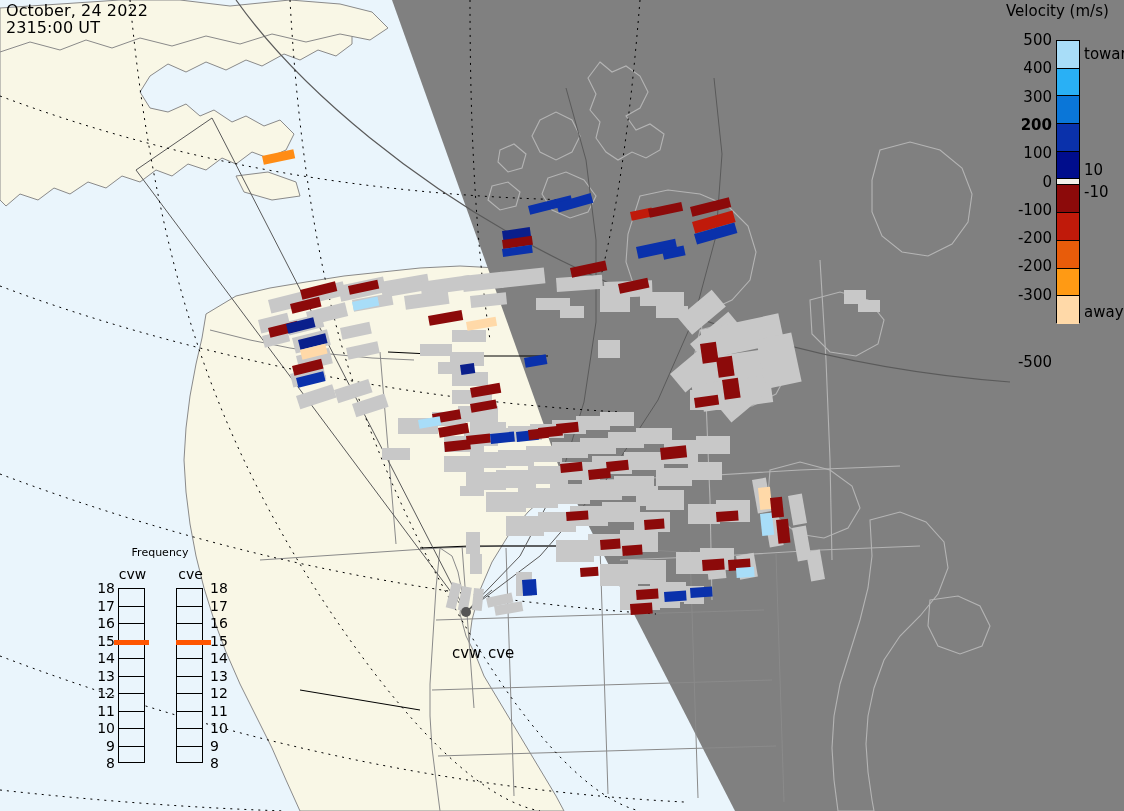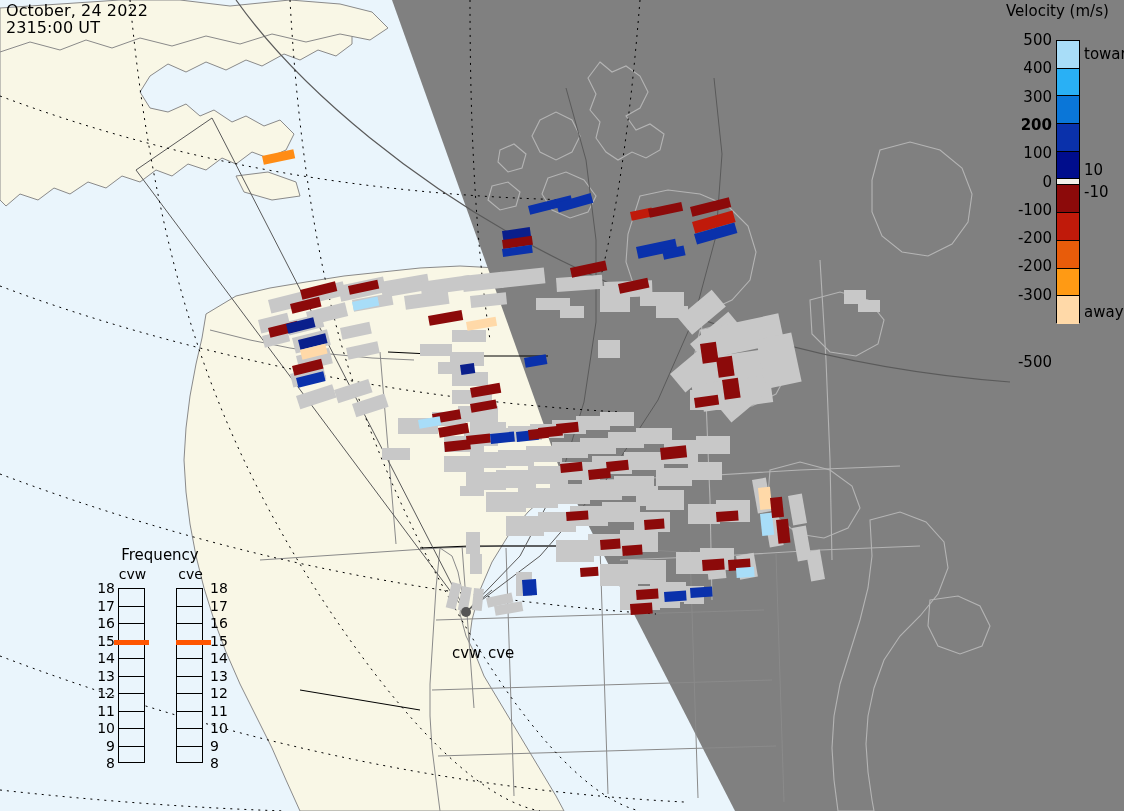--- a/index.html
+++ b/index.html
@@ -24,21 +24,21 @@
   .cb-band{width:100%;box-sizing:border-box;border-bottom:1px solid #000;}
   .cb-band:last-child{border-bottom:none;}
   .cb-tick{position:absolute;right:72px;font-size:15px;color:#000;
            text-align:right;white-space:nowrap;transform:translateY(-50%);}
   .cb-side{position:absolute;left:78px;font-size:15px;color:#000;
            white-space:nowrap;transform:translateY(-50%);}
 
   
   #freq{position:absolute;left:85px;top:546px;width:150px;height:250px;}
   #freq-title{position:absolute;left:0;top:0;width:150px;text-align:center;
-              font-size:15px;color:#000;}
+              font-size:11px;color:#000;}
   .fq-col{position:absolute;top:42px;}
   .fq-name{position:absolute;top:-22px;width:100%;text-align:center;
            font-size:14px;color:#000;}
   .fq-bar{position:absolute;top:0;width:27px;height:175px;border:1px solid #000;
           background:#eaf5fc;box-sizing:border-box;}
   .fq-seg{width:100%;box-sizing:border-box;border-bottom:1px solid #000;}
   .fq-seg:last-child{border-bottom:none;}
   .fq-mark{position:absolute;height:5px;background:#ff5500;}
   .fq-lab{position:absolute;font-size:14px;color:#000;transform:translateY(-50%);
           white-space:nowrap;}

